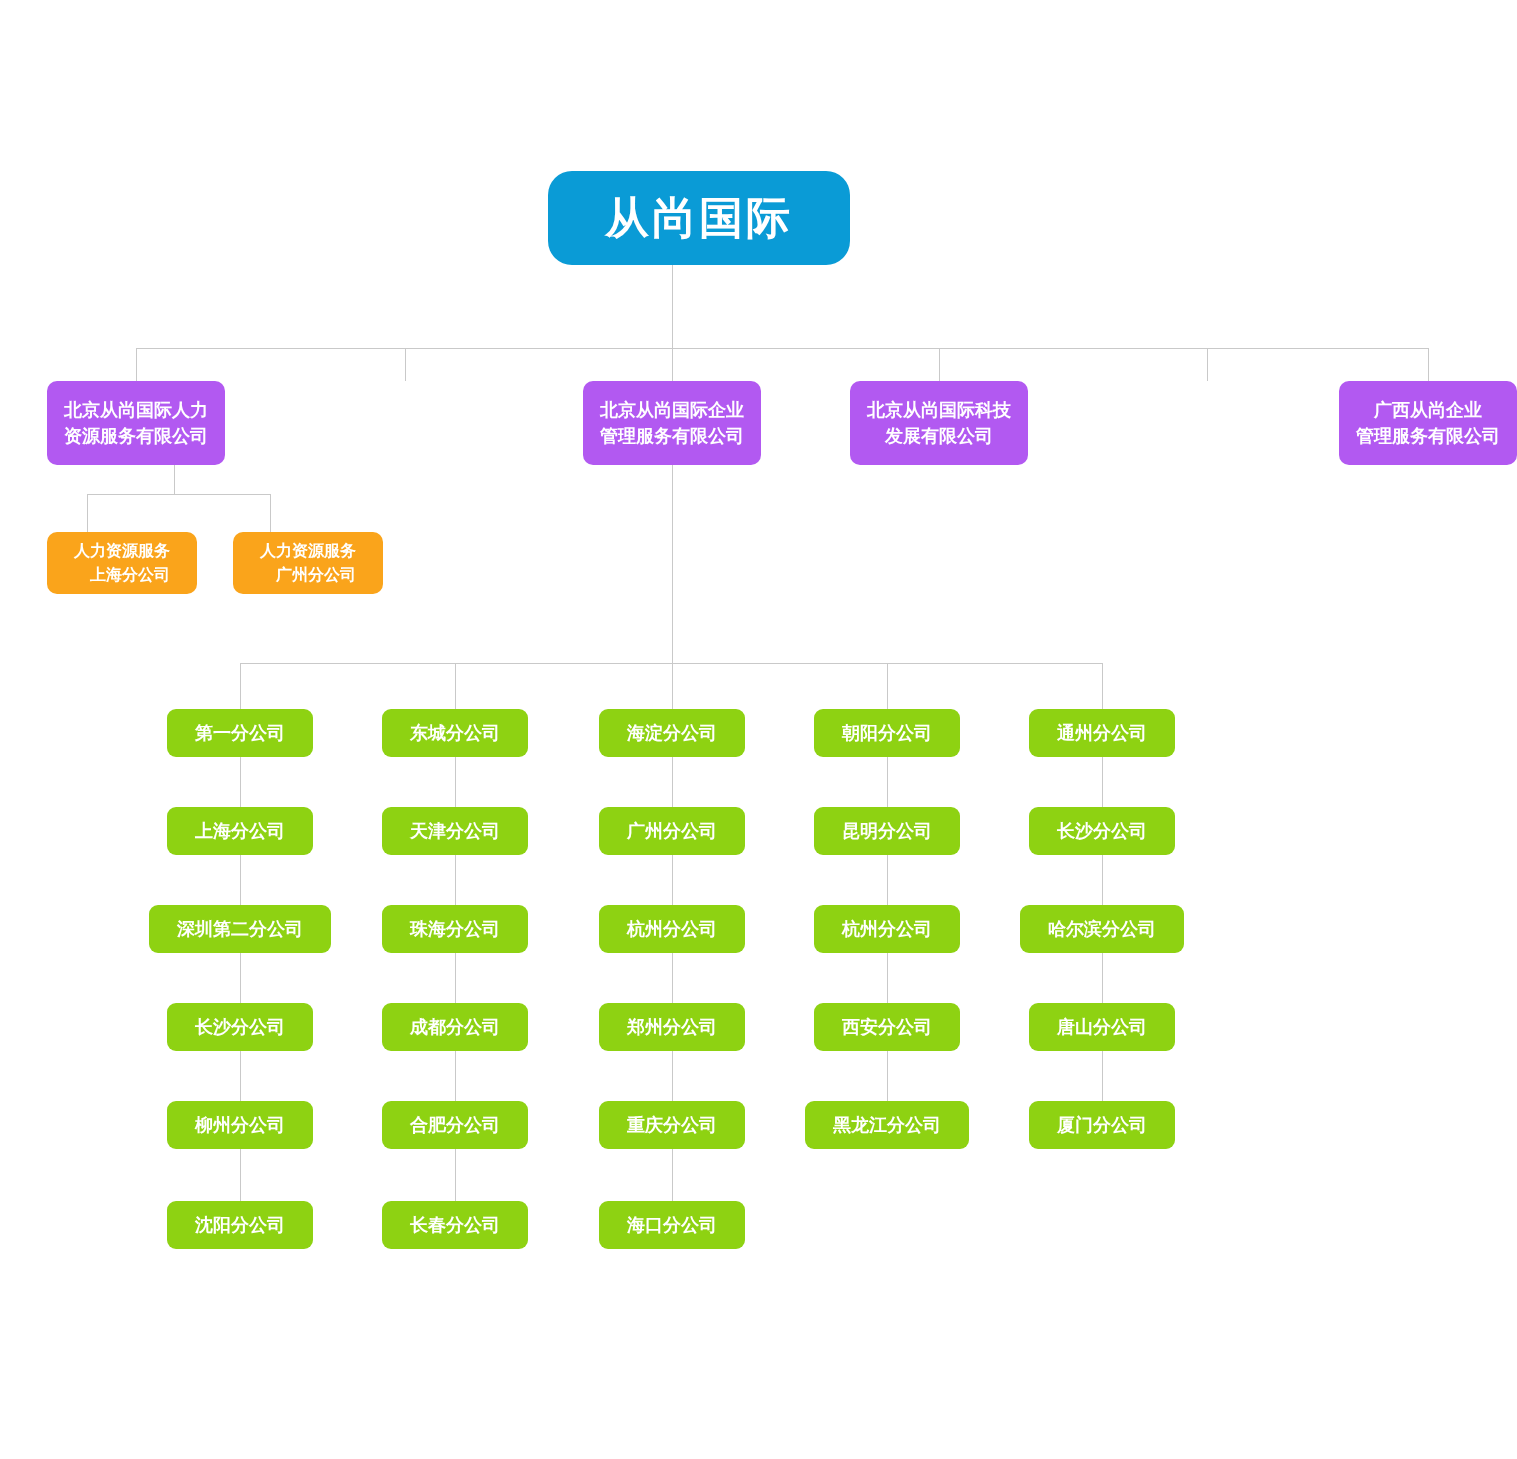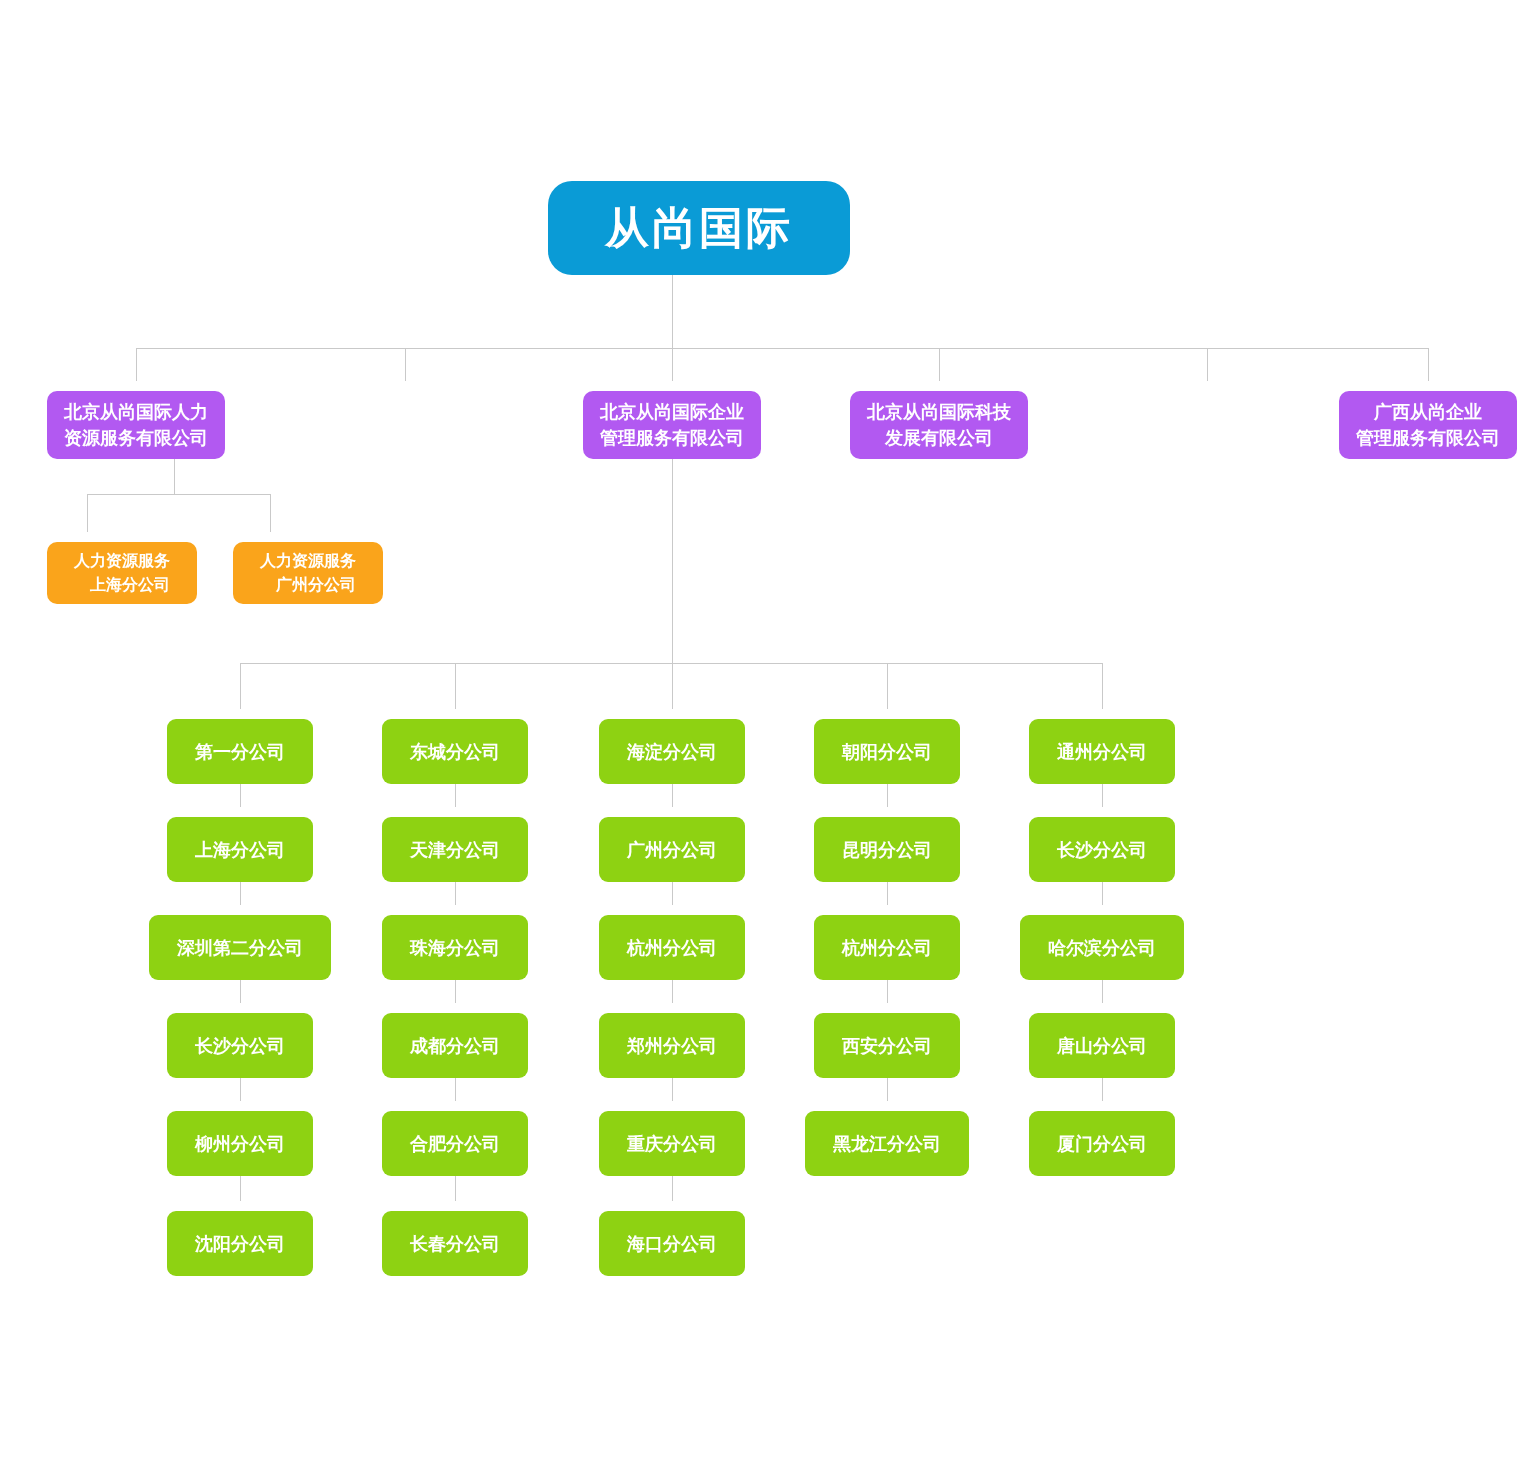--- a/index.html
+++ b/index.html
@@ -29,49 +29,48 @@
   .node {
     position: absolute;
     box-sizing: border-box;
     color: #ffffff;
     font-weight: bold;
     text-align: center;
     white-space: pre-line;
     display: flex;
     align-items: center;
     justify-content: center;
-    margin-top: 10px;
   }
   .node--root {
     width: 302px;
     height: 94px;
     border-radius: 24px;
     background: var(--root-color, #0a9bd6);
     font-size: 44px;
     letter-spacing: 3px;
   }
   .node--lv2 {
     width: 178px;
-    height: 68px;
+    height: 84px;
     border-radius: 10px;
     background: var(--lv2-color, #b259f1);
     font-size: 18px;
     line-height: 26px;
   }
   .node--hr {
     width: 150px;
     height: 62px;
     border-radius: 10px;
     background: var(--hr-color, #faa41b);
     font-size: 16px;
     line-height: 24px;
     text-align: right;
   }
   .node--branch {
-    height: 65px;
+    height: 48px;
     min-width: 146px;
     width: max-content;
     padding: 0 28px;
     border-radius: 9px;
     background: var(--branch-color, #8ed212);
     font-size: 18px;
     transform: translateX(-50%);
   }
 </style>
 </head>

